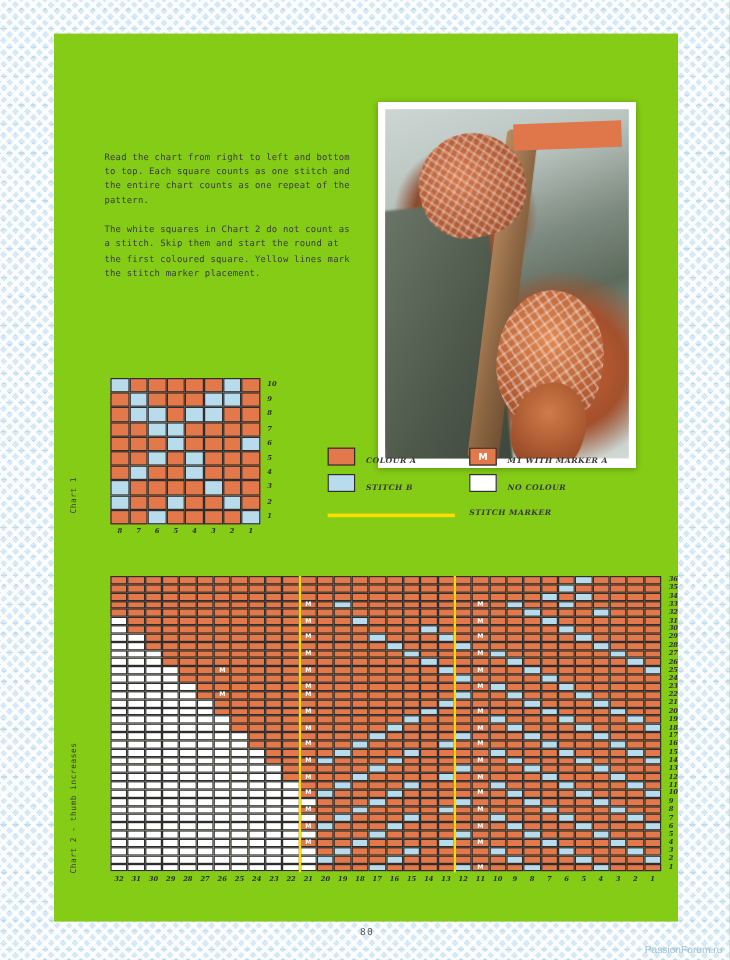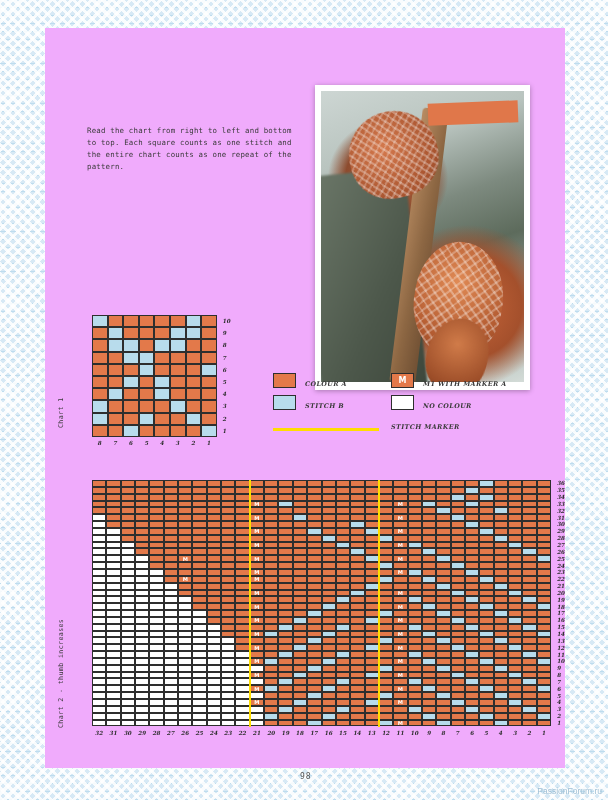--- a/index.html
+++ b/index.html
@@ -16,21 +16,21 @@
     background-color:#d7e9f5;
     background-image:
       repeating-linear-gradient(135deg, rgba(255,255,255,.85) 0 3px, rgba(255,255,255,0) 3px 7px),
       repeating-linear-gradient(45deg, rgba(255,255,255,.85) 0 3px, rgba(255,255,255,0) 3px 7px),
       repeating-linear-gradient(0deg, rgba(160,205,230,.45) 0 1px, rgba(255,255,255,0) 1px 8px);
   }
   #page{
     position:absolute;
     left:45px;top:28px;
     width:520px;height:740px;
-    background:#f0abfc;
+    background:#84cc16;
   }
   
   .instructions{
     position:absolute;left:42px;top:97px;width:205px;
     font-size:7.4px;line-height:12.1px;color:#3a3a3a;
     letter-spacing:.2px;
   }
   .instructions p{margin:0 0 12px 0;}
   
   #photo-card{
@@ -160,20 +160,21 @@
 </style>
 </head>
 <body>
 
 <div id="knit-bg"></div>
 
 <div id="page">
 
   <div class="instructions">
     <p>Read the chart from right to left and bottom to top. Each square counts as one stitch and the entire chart counts as one repeat of the pattern.</p>
+    <p>The white squares in Chart 2 do not count as a stitch. Skip them and start the round at the first coloured square. Yellow lines mark the stitch marker placement.</p>
   </div>
 
   <div id="photo-card">
     <div id="photo">
       <div class="jacket"></div>
       <div class="stick"></div>
       <div class="hat"></div>
       <div class="mitten"></div>
       <div class="mitten2"></div>
     </div>
@@ -1538,16 +1539,16 @@
       <span style="width: 14.35px;">4</span>
       <span style="width: 14.35px;">3</span>
       <span style="width: 14.35px;">2</span>
       <span style="width: 14.35px;">1</span>
     </div>
   <div id="chart2-markers">
       <div class="marker-line" style="left: 332.9px; top: 452px; height: 246.6px;"></div>
       <div class="marker-line" style="left: 203.75px; top: 452px; height: 246.6px;"></div>
     </div>
 
-  <div id="pagenum">98</div>
+  <div id="pagenum">80</div>
 </div>
 
 <div id="watermark">PassionForum.ru</div>
 
 </body></html>

